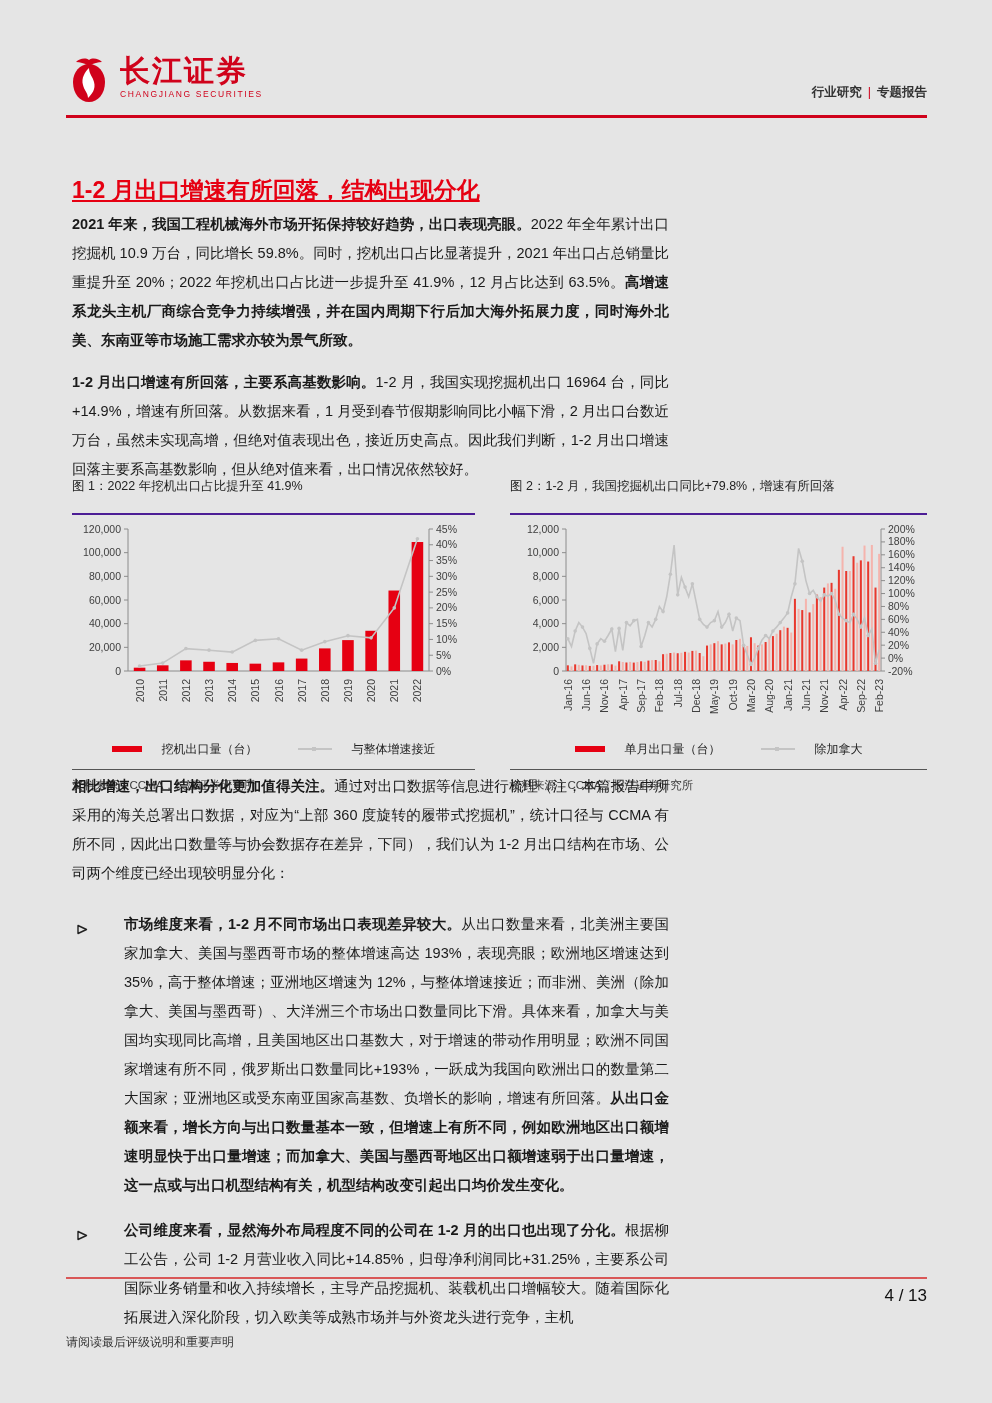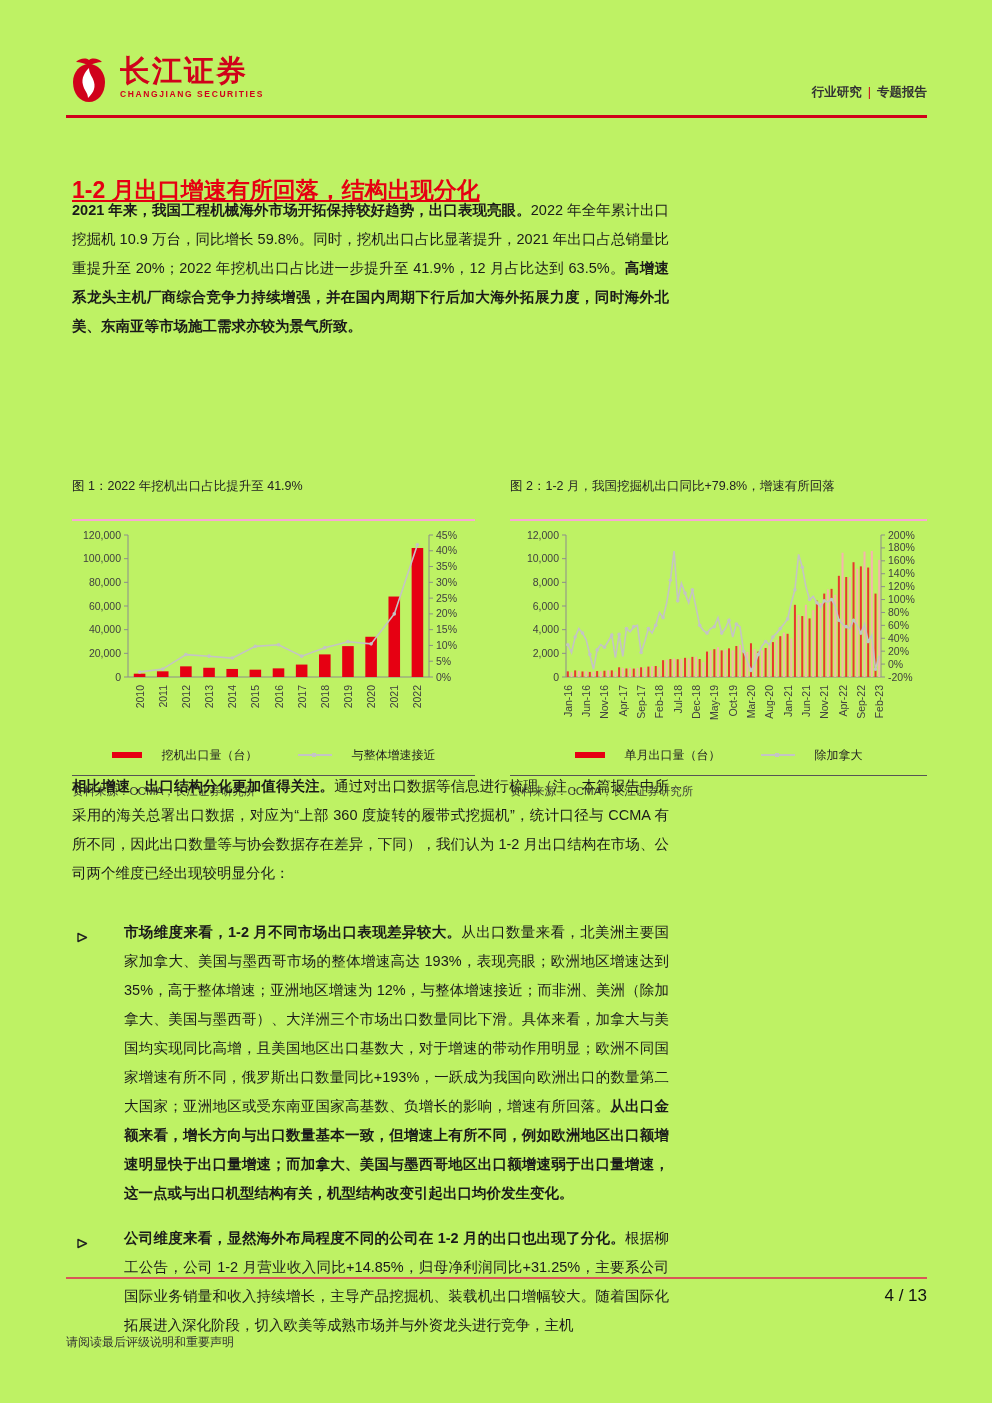--- a/index.html
+++ b/index.html
@@ -1,41 +1,41 @@
 <!DOCTYPE html>
 <html><head>
 <meta charset="utf-8">
 <style>
   html,body{margin:0;padding:0;background:#fff;}
-  .page{position:relative;width:992px;height:1403px;background:#bef264;overflow:hidden;
+  .page{position:relative;width:992px;height:1403px;background:#e5e5e5;overflow:hidden;
         font-family:"Liberation Sans","DejaVu Sans",sans-serif;color:#1a1a1a;}
   
   .header{position:absolute;left:66px;right:65px;top:56px;}
   .logo{display:flex;align-items:flex-start;gap:8px;}
   .logo-text{display:flex;flex-direction:column;line-height:1;}
   .logo-cn{color:#d0021b;font-size:30px;font-weight:bold;letter-spacing:2px;}
-  .logo-en{color:#d0021b;font-size:8.5px;font-weight:bold;letter-spacing:1.6px;margin-top:4px;}
+  .logo-en{color:#d0021b;font-size:8.5px;font-weight:normal;letter-spacing:1.6px;margin-top:4px;}
   .head-right{position:absolute;right:0;top:28px;font-size:12.5px;font-weight:bold;color:#333;}
   .head-right .sep{color:#d0021b;margin:0 6px;font-weight:normal;}
   .head-rule{position:absolute;left:66px;right:65px;top:115px;height:3px;background:#d0021b;}
   
   .doc-title{position:absolute;left:72px;top:160px;width:640px;color:#e60012;font-size:23px;font-weight:bold;text-decoration:underline;}
-  .body-col{position:absolute;left:72px;top:196px;width:597px;font-size:14.5px;line-height:29px;text-align:justify;}
+  .body-col{position:absolute;left:72px;top:210px;width:597px;font-size:14.5px;line-height:29px;text-align:justify;}
   .para{margin:0 0 13px 0;}
   .b{font-weight:bold;}
-  .bullets{margin-top:30px;}
+  .bullets{margin-top:22px;}
   .bullet{display:flex;margin-bottom:16px;}
   .bullet-marker{flex:0 0 48px;padding-top:7px;padding-left:4px;}
   .bullet-text{flex:1;}
   
   .figures{position:absolute;left:72px;top:478px;width:855px;display:flex;justify-content:space-between;}
   .figure{display:flex;flex-direction:column;}
   .figure.f1{width:403px;}
   .figure.f2{width:417px;}
-  .fig-caption{font-size:12.5px;color:#222;padding-bottom:24px;border-bottom:2px solid #f9a8d4;}
+  .fig-caption{font-size:12.5px;color:#222;padding-bottom:18px;border-bottom:2px solid #4c1d95;}
   .fig-chart{margin-top:6px;}
   .fig-legend{display:flex;justify-content:center;gap:40px;align-items:center;font-size:12px;color:#222;margin-top:2px;height:20px;}
   .leg-item{display:flex;align-items:center;gap:20px;}
   .leg-bar{width:30px;height:6px;background:#e60012;}
   .leg-line{width:34px;height:0;border-top:2px solid #c4c4c4;position:relative;}
   .leg-line:after{content:"";position:absolute;left:14px;top:-3px;width:4px;height:4px;background:#c4c4c4;}
   .fig-rule{border-top:1.5px solid #555;margin-top:10px;}
   .fig-source{font-size:11.5px;color:#3a3a3a;margin-top:8px;}
   
   .footer{position:absolute;left:66px;right:65px;bottom:52px;}
@@ -67,20 +67,21 @@
     <div class="head-right">
       <span>行业研究</span><span class="sep">|</span><span>专题报告</span>
     </div>
   </div>
   <div class="head-rule"></div>
 
   <h1 class="doc-title">1-2 月出口增速有所回落，结构出现分化</h1>
 
   <div class="body-col">
     <p class="para"><span class="b">2021 年来，我国工程机械海外市场开拓保持较好趋势，出口表现亮眼。</span><span>2022 年全年累计出口挖掘机 10.9 万台，同比增长 59.8%。同时，挖机出口占比显著提升，2021 年出口占总销量比重提升至 20%；2022 年挖机出口占比进一步提升至 41.9%，12 月占比达到 63.5%。</span><span class="b">高增速系龙头主机厂商综合竞争力持续增强，并在国内周期下行后加大海外拓展力度，同时海外北美、东南亚等市场施工需求亦较为景气所致。</span></p>
+    <p class="para"><span class="b">1-2 月出口增速有所回落，主要系高基数影响。</span><span>1-2 月，我国实现挖掘机出口 16964 台，同比+14.9%，增速有所回落。从数据来看，1 月受到春节假期影响同比小幅下滑，2 月出口台数近万台，虽然未实现高增，但绝对值表现出色，接近历史高点。因此我们判断，1-2 月出口增速回落主要系高基数影响，但从绝对值来看，出口情况依然较好。</span></p>
   </div>
 
   <div class="figures">
     <div class="figure f1">
       <div class="fig-caption">图 1：2022 年挖机出口占比提升至 41.9%</div>
       <div class="fig-chart"><svg width="403" height="212" viewBox="0 0 403 212">
             <line x1="56" y1="8" x2="56" y2="150" stroke="#8c8c8c" stroke-width="1"></line>
             <line x1="357" y1="8" x2="357" y2="150" stroke="#8c8c8c" stroke-width="1"></line>
             <line x1="56" y1="150" x2="357" y2="150" stroke="#8c8c8c" stroke-width="1"></line>
             <line x1="52" y1="150" x2="56" y2="150" stroke="#8c8c8c" stroke-width="1"></line>

